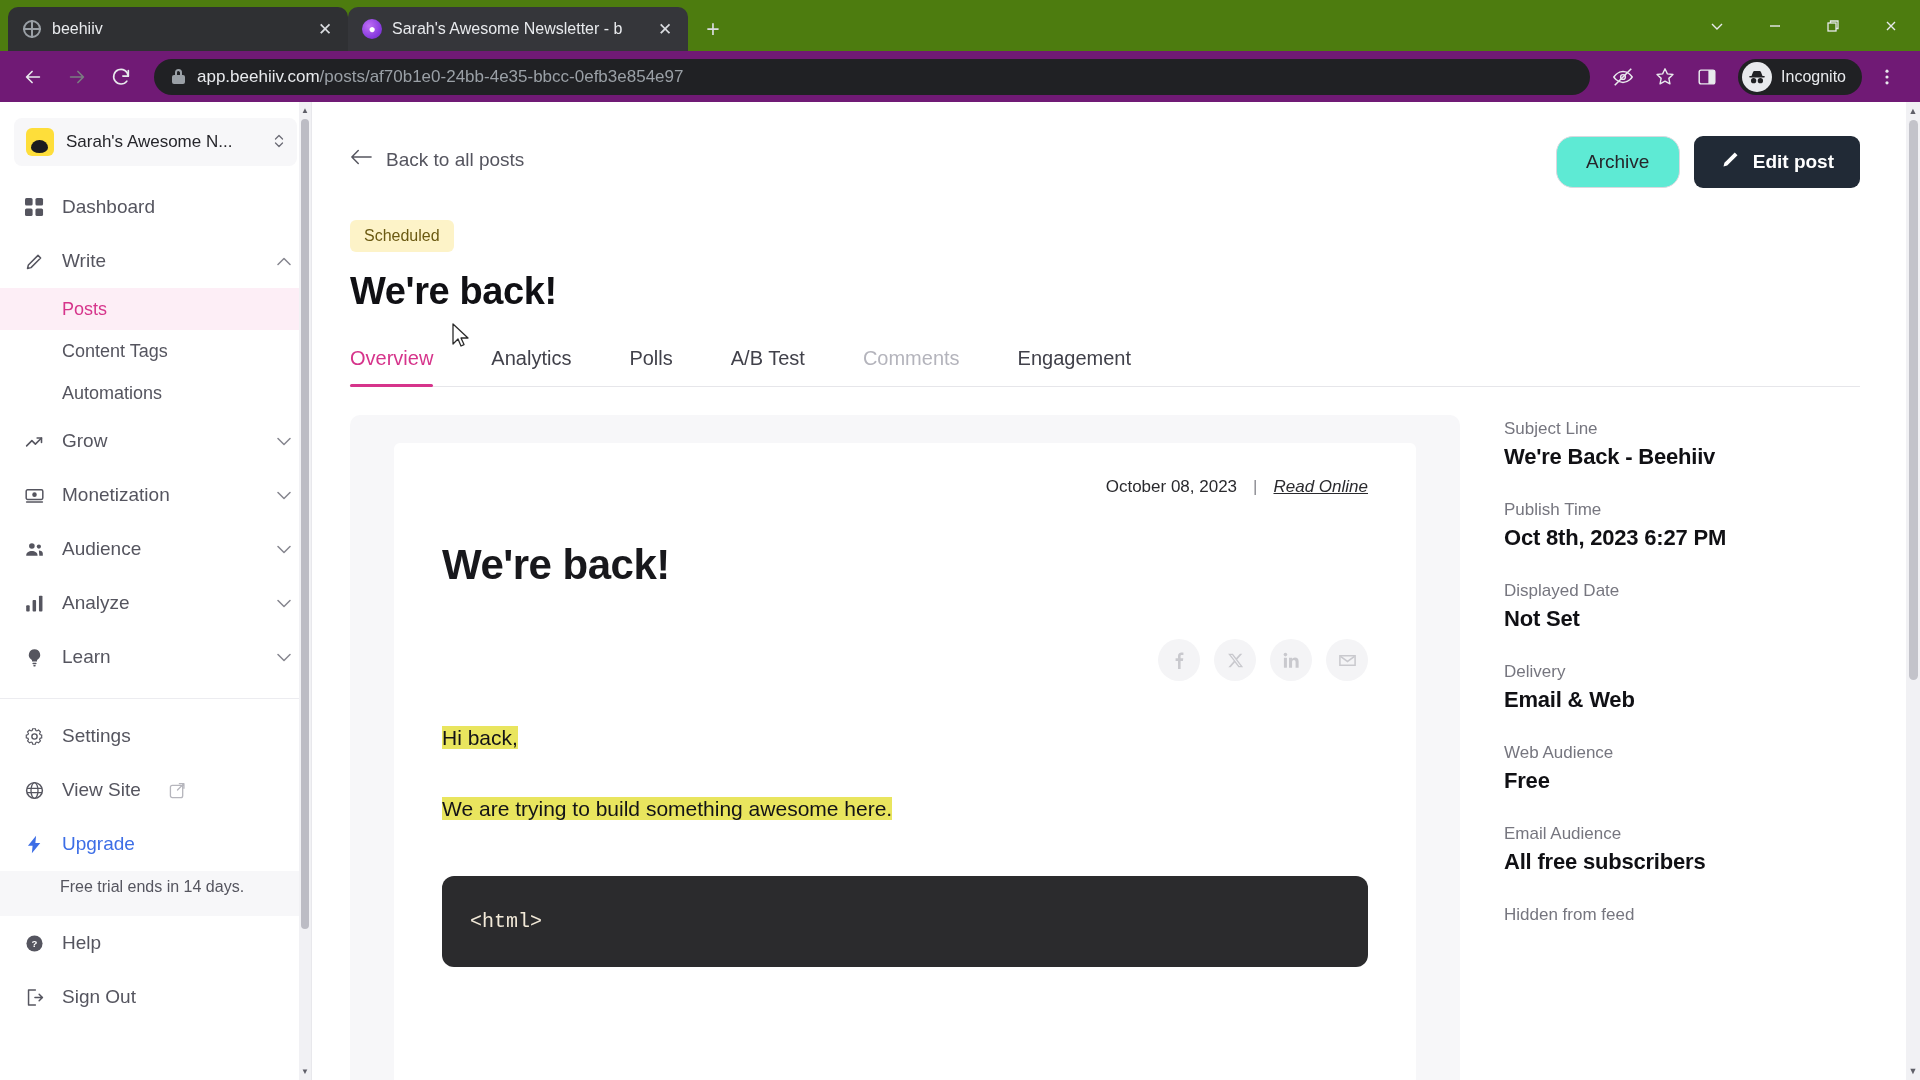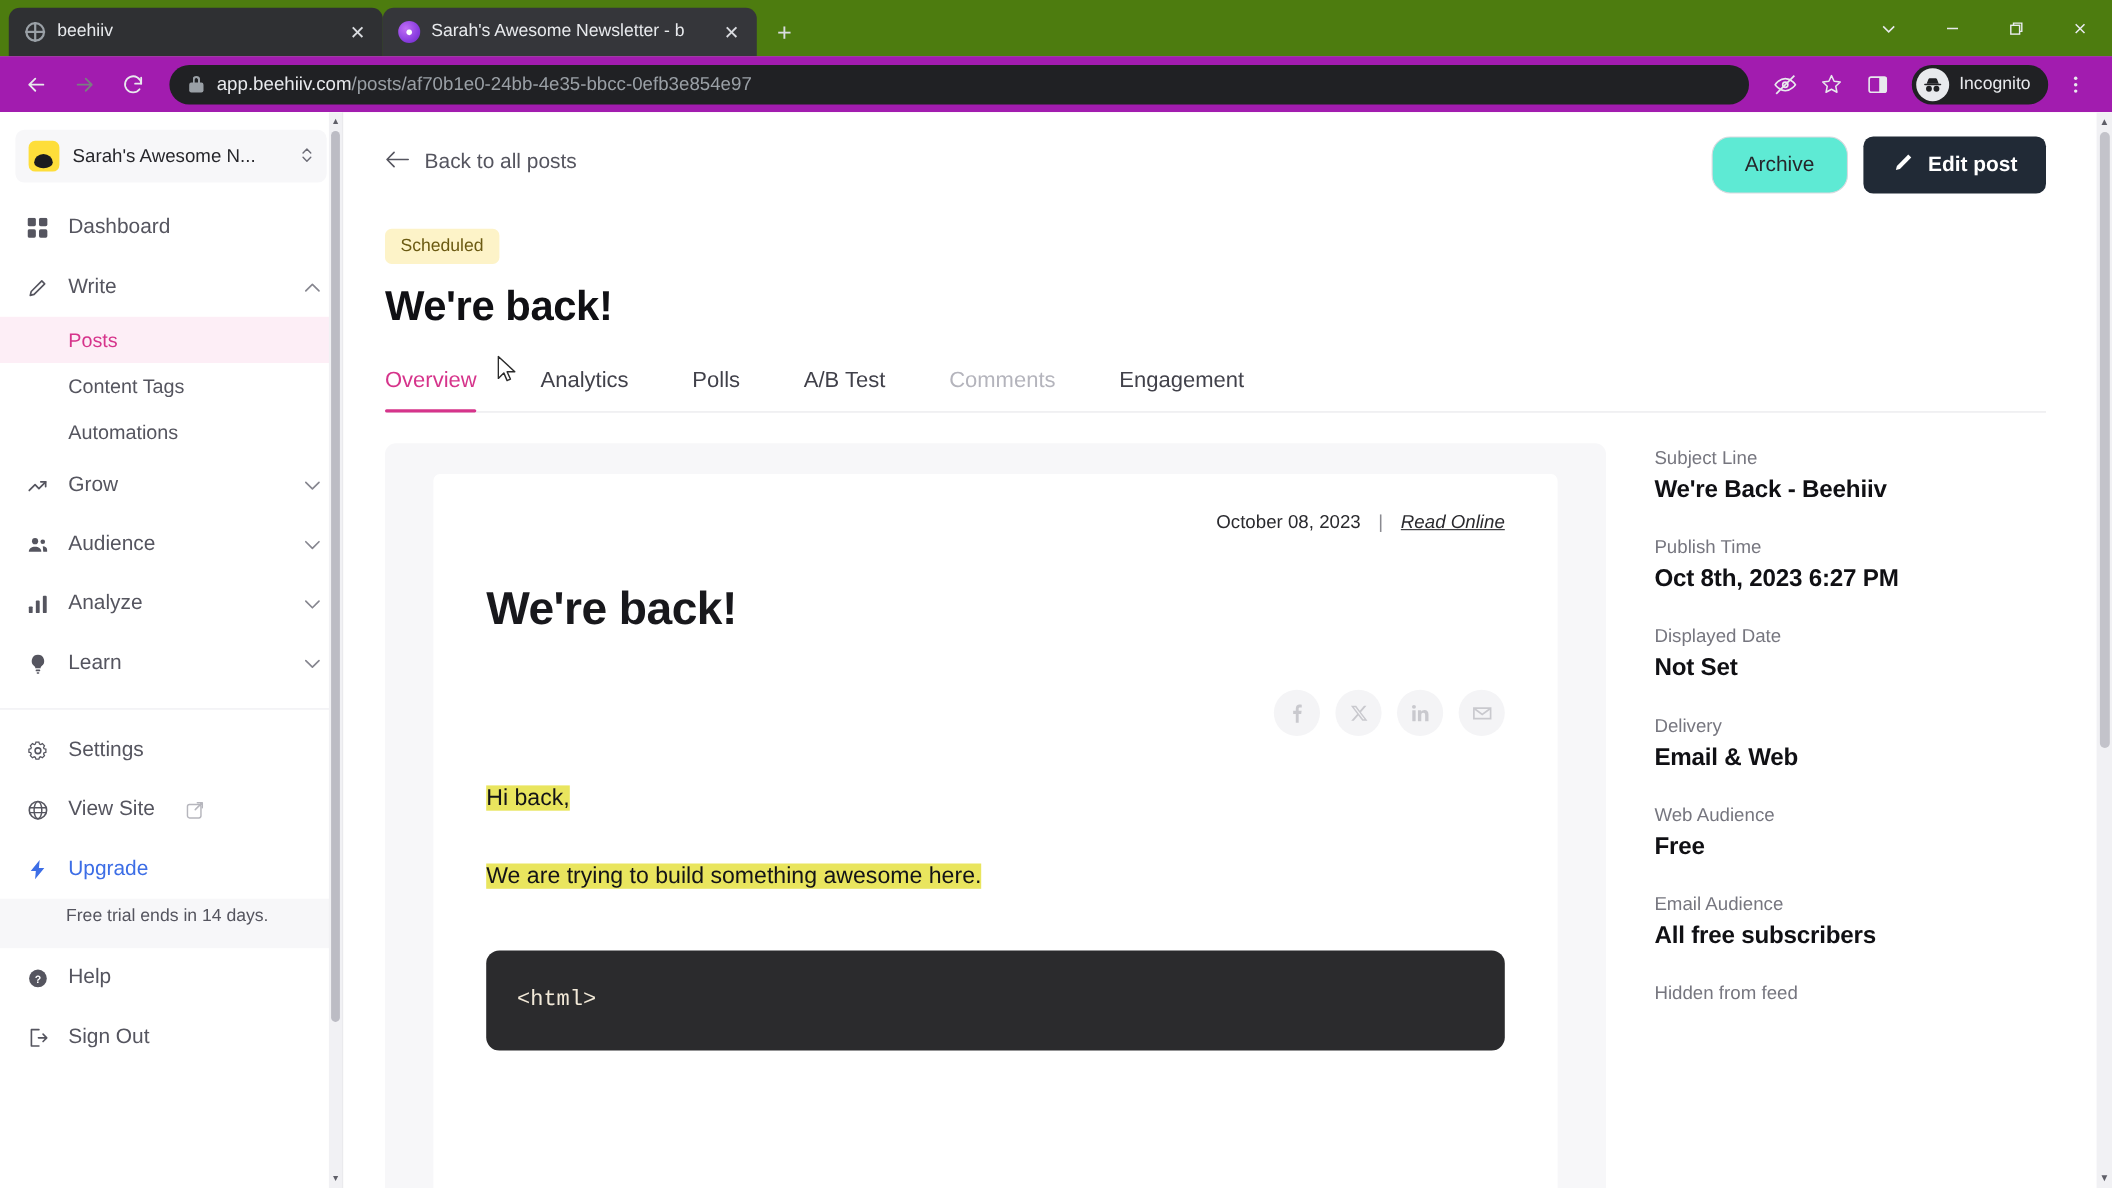--- a/index.html
+++ b/index.html
@@ -55,21 +55,21 @@
   .wincontrols {
     position: absolute; right: 0; top: 0; height: 51px; display: flex; align-items: center;
   }
   .wc {
     width: 58px; height: 51px; display: flex; align-items: center; justify-content: center;
     color: #e8eaed; font-size: 15px; cursor: pointer;
   }
   .wc svg { display:block; }
 
   .toolbar {
-    height: 51px; background: #a21caf; display: flex; align-items: center;
+    height: 51px; background: #701a75; display: flex; align-items: center;
     padding: 0 14px; gap: 6px; flex: none;
   }
   .nav-btn {
     width: 38px; height: 38px; border-radius: 50%; display: flex;
     align-items: center; justify-content: center; color: #e8eaed; cursor: pointer;
   }
   .nav-btn.disabled { color: #7a7d81; }
   .omnibox {
     flex: 1; height: 36px; background: #202124; border-radius: 18px;
     display: flex; align-items: center; padding: 0 14px 0 18px; margin: 0 8px;
@@ -156,21 +156,21 @@
   }
   .sb-thumb {
     width: 8px; border-radius: 4px; background: #bcbcc4; margin: 0 auto; cursor: pointer;
   }
 
   
   .main {
     flex: 1; min-width: 0; display: flex; flex-direction: column;
     padding: 0 0 0 0; overflow: hidden; position: relative;
   }
-  .main-inner { padding: 22px 60px 0 38px; display: flex; flex-direction: column; min-height: 0; flex: 1; }
+  .main-inner { padding: 34px 60px 0 38px; display: flex; flex-direction: column; min-height: 0; flex: 1; }
 
   .top-row { display: flex; align-items: flex-start; }
   .back-link {
     display: flex; align-items: center; gap: 14px; color: #55555f;
     font-size: 19px; cursor: pointer; padding-top: 12px;
   }
   .top-actions { margin-left: auto; display: flex; gap: 14px; }
   .btn-archive {
     height: 52px; min-width: 124px; padding: 0 24px; border-radius: 17px;
     border: 1px solid #d9d9df; background: #5eead4; color: #26262b;
@@ -435,20 +435,35 @@
               </svg>
           </span>
           <span class="nlabel">Grow</span>
           <span class="ncaret">
             <svg width="14" height="9" viewBox="0 0 14 9">
                 <path d="M1 1.5L7 7.5l6-6" stroke="#86868f" stroke-width="1.5" fill="none" stroke-linecap="round" stroke-linejoin="round"></path>
               </svg>
           </span>
         </div>
 
+        <div class="nav-item">
+          <span class="nicon">
+            <svg width="21" height="21" viewBox="0 0 24 24">
+                <rect x="2.5" y="5.5" width="19" height="11" rx="1.6" stroke="currentColor" stroke-width="1.7" fill="none"></rect>
+                <circle cx="12" cy="11" r="2.6" fill="currentColor"></circle>
+                <path d="M3 19.5h18" stroke="currentColor" stroke-width="1.7" stroke-linecap="round"></path>
+              </svg>
+          </span>
+          <span class="nlabel">Monetization</span>
+          <span class="ncaret">
+            <svg width="14" height="9" viewBox="0 0 14 9">
+                <path d="M1 1.5L7 7.5l6-6" stroke="#86868f" stroke-width="1.5" fill="none" stroke-linecap="round" stroke-linejoin="round"></path>
+              </svg>
+          </span>
+        </div>
 
         <div class="nav-item">
           <span class="nicon">
             <svg width="21" height="21" viewBox="0 0 24 24" fill="currentColor">
                 <circle cx="9" cy="8" r="3.2"></circle>
                 <circle cx="17" cy="8.6" r="2.4"></circle>
                 <path d="M2.5 19c0-3.4 2.9-5.2 6.5-5.2s6.5 1.8 6.5 5.2z"></path>
                 <path d="M17 13.2c2.6 0 4.5 1.4 4.5 3.6v2.2h-4z"></path>
               </svg>
           </span>

